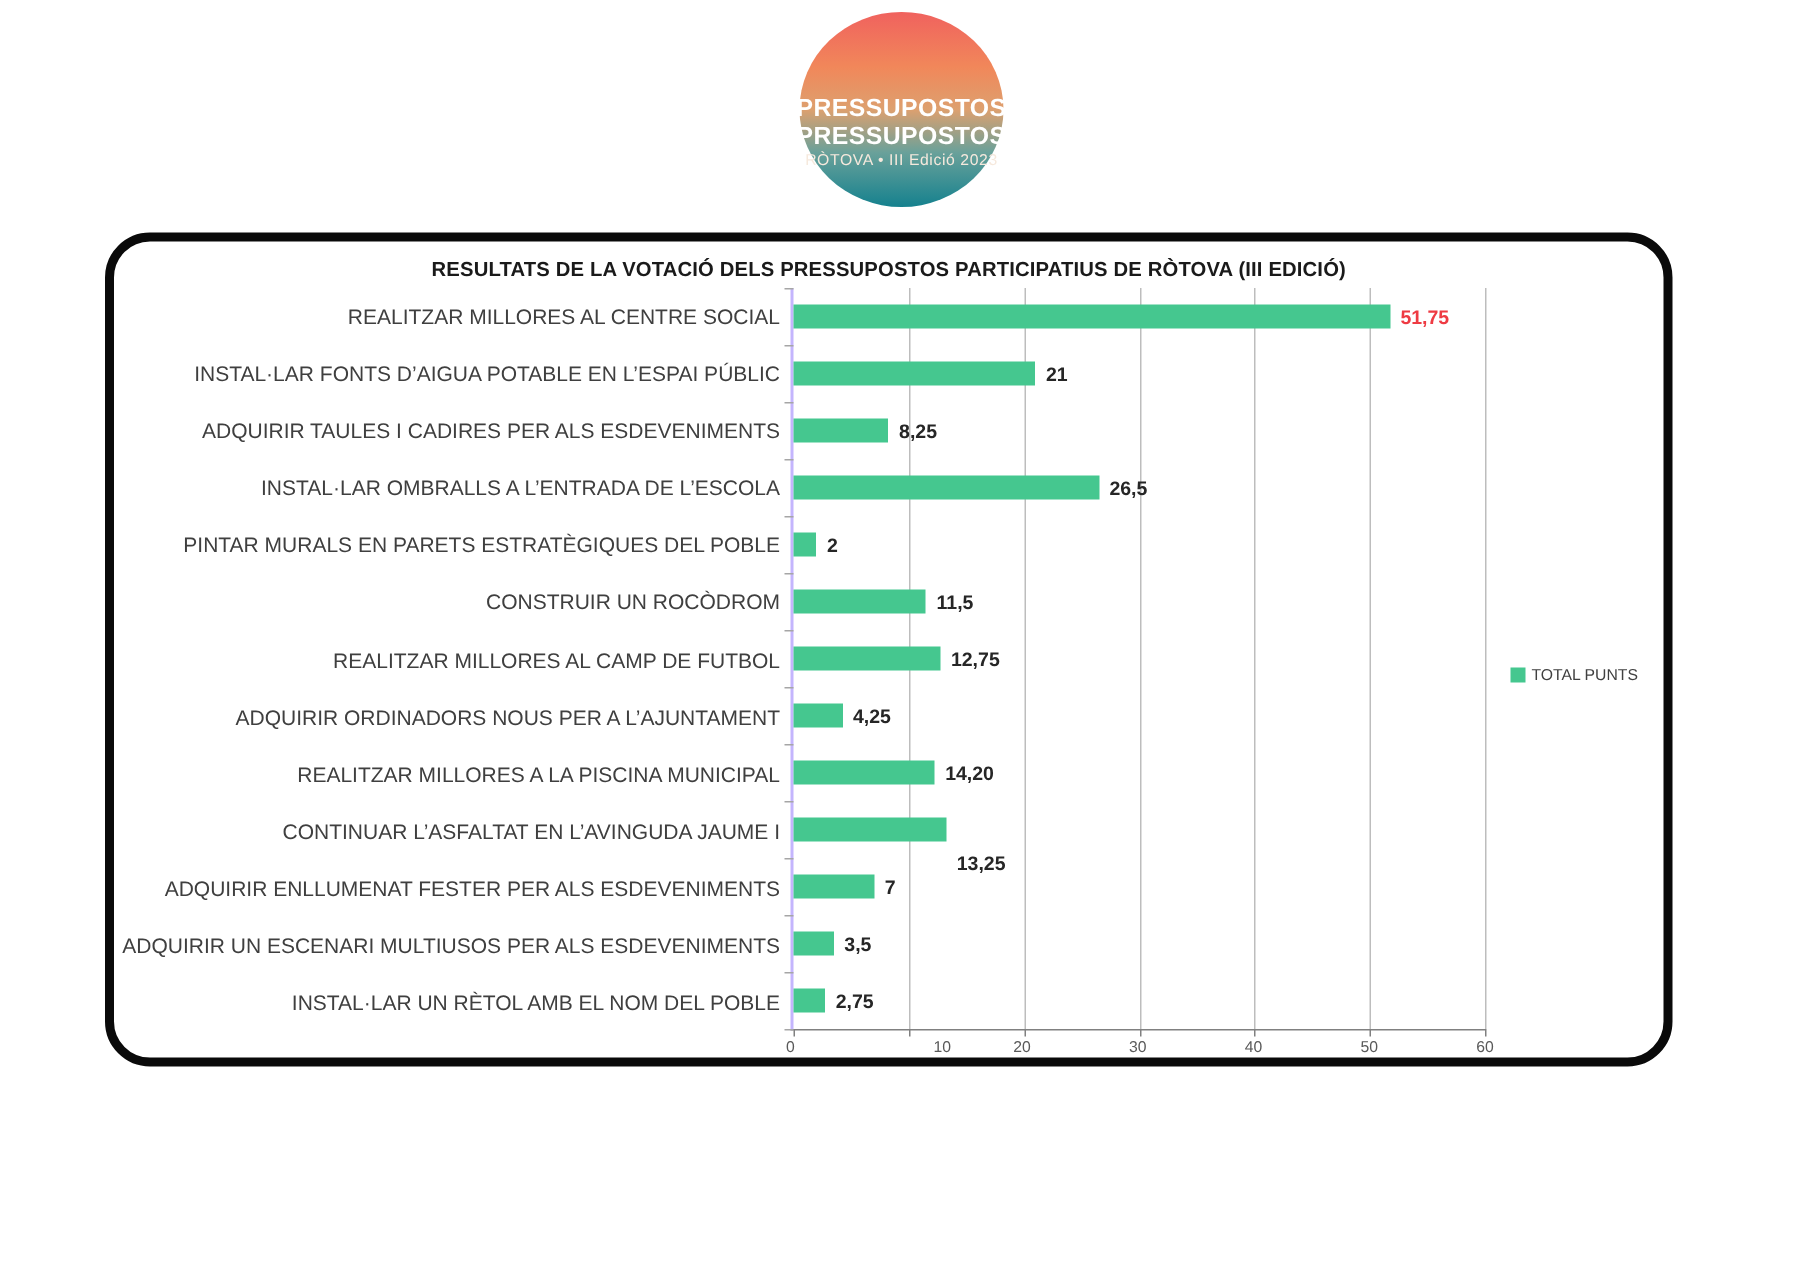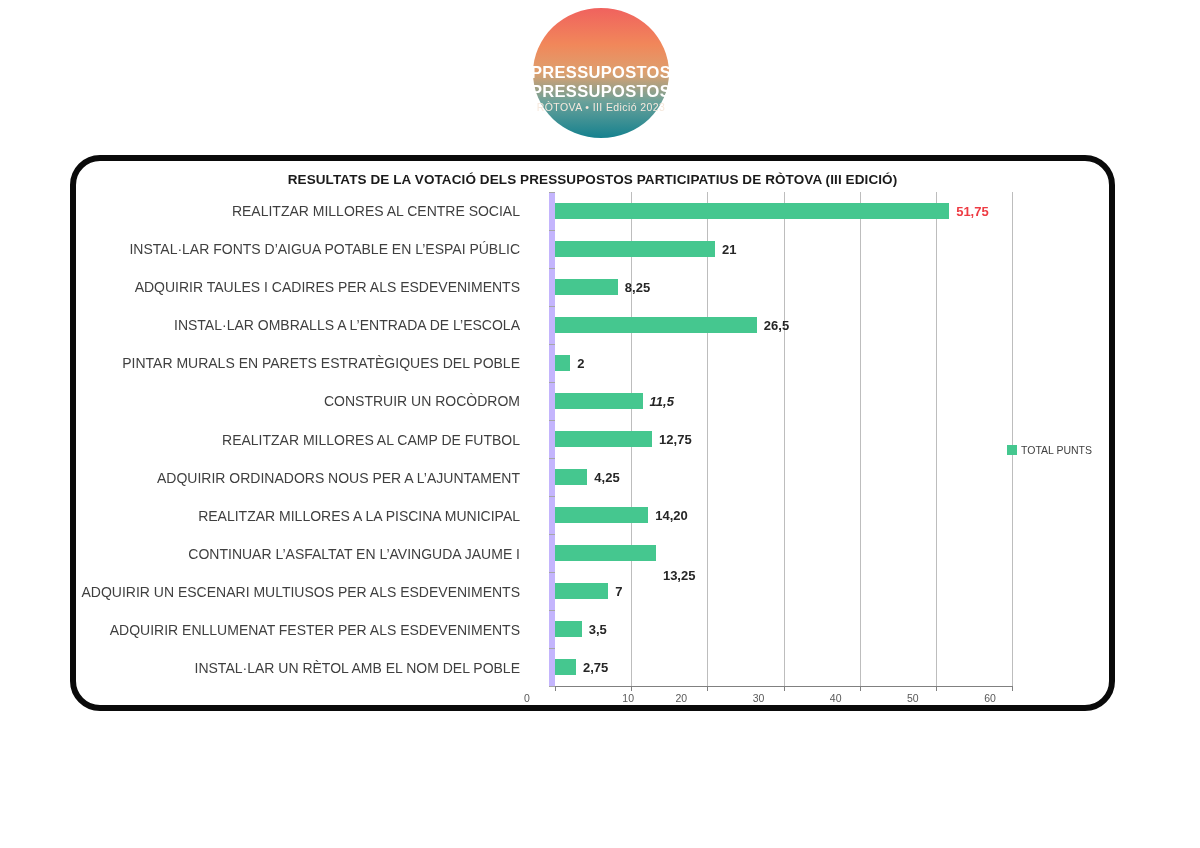--- a/index.html
+++ b/index.html
@@ -19,22 +19,22 @@
   #chart-panel { left:70px; top:155px; width:1045px; height:556px;
     border:6px solid #0a0a0a; border-radius:30px; background:#fff; }
   #chart-title { position:absolute; top:11px; left:0; width:100%; text-align:center;
     font-weight:bold; font-size:13.5px; color:#1a1a1a; letter-spacing:.1px; }
 
   #labels-container { position:absolute; left:0; top:31px; width:444px; height:495px;
     display:flex; flex-direction:column; }
   .cat-label { flex:1; display:flex; align-items:center; justify-content:flex-end;
     font-size:14px; color:#3f3f3f; white-space:nowrap; padding-right:0; }
 
-  #plot { position:absolute; left:473px; top:31px; width:463px; height:495px;
-    border-left:6px solid #c4b5fd; border-bottom:1px solid #808080; }
+  #plot { position:absolute; left:451px; top:31px; width:463px; height:495px;
+    border-left:2px solid #c4b5fd; border-bottom:1px solid #808080; }
   .gridline { position:absolute; top:0; bottom:0; width:1px; background:#bdbdbd; }
   .btick { position:absolute; bottom:-5px; width:1px; height:5px; background:#808080; }
   .ltick { position:absolute; left:-6px; width:6px; height:1px; background:#a6a6a6; }
   #bars { position:absolute; left:0; top:0; width:100%; height:100%;
     display:flex; flex-direction:column; }
   .bar-row { flex:1; position:relative; display:flex; align-items:center; }
   .bar { height:16px; }
   .val-label { position:absolute; font-weight:bold; font-size:13px; color:#262626;
     white-space:nowrap; }
   .val-label.hl { color:#ee3b43; }
@@ -64,22 +64,22 @@
       <div class="cat-label">REALITZAR MILLORES AL CENTRE SOCIAL</div>
       <div class="cat-label">INSTAL·LAR FONTS D’AIGUA POTABLE EN L’ESPAI PÚBLIC</div>
       <div class="cat-label">ADQUIRIR TAULES I CADIRES PER ALS ESDEVENIMENTS</div>
       <div class="cat-label">INSTAL·LAR OMBRALLS A L’ENTRADA DE L’ESCOLA</div>
       <div class="cat-label">PINTAR MURALS EN PARETS ESTRATÈGIQUES DEL POBLE</div>
       <div class="cat-label">CONSTRUIR UN ROCÒDROM</div>
       <div class="cat-label">REALITZAR MILLORES AL CAMP DE FUTBOL</div>
       <div class="cat-label">ADQUIRIR ORDINADORS NOUS PER A L’AJUNTAMENT</div>
       <div class="cat-label">REALITZAR MILLORES A LA PISCINA MUNICIPAL</div>
       <div class="cat-label">CONTINUAR L’ASFALTAT EN L’AVINGUDA JAUME I</div>
+      <div class="cat-label">ADQUIRIR ENLLUMENAT FESTER PER ALS ESDEVENIMENTS</div>
       <div class="cat-label">ADQUIRIR UN ESCENARI MULTIUSOS PER ALS ESDEVENIMENTS</div>
-      <div class="cat-label">ADQUIRIR ENLLUMENAT FESTER PER ALS ESDEVENIMENTS</div>
       <div class="cat-label">INSTAL·LAR UN RÈTOL AMB EL NOM DEL POBLE</div>
     </div>
   <div id="plot">
     <div id="gridlines">
         <div class="btick" style="left: 0%;"></div>
         <div class="gridline" style="left: 16.6667%;"></div>
         <div class="btick" style="left: 16.6667%;"></div>
         <div class="gridline" style="left: 33.3333%;"></div>
         <div class="btick" style="left: 33.3333%;"></div>
         <div class="gridline" style="left: 50%;"></div>
@@ -107,21 +107,21 @@
         <div class="bar-row">
           <div class="bar" style="width: 44.1667%; background: rgb(69, 199, 143);"></div>
           <div class="val-label" style="left: calc(44.1667% + 7px);">26,5</div>
         </div>
         <div class="bar-row">
           <div class="bar" style="width: 3.33333%; background: rgb(69, 199, 143);"></div>
           <div class="val-label" style="left: calc(3.33333% + 7px);">2</div>
         </div>
         <div class="bar-row">
           <div class="bar" style="width: 19.1667%; background: rgb(69, 199, 143);"></div>
-          <div class="val-label" style="left: calc(19.1667% + 7px); font-style: italic;">11,5</div>
+          <div class="val-label" style="left: calc(19.1667% + 7px);">11,5</div>
         </div>
         <div class="bar-row">
           <div class="bar" style="width: 21.25%; background: rgb(69, 199, 143);"></div>
           <div class="val-label" style="left: calc(21.25% + 7px);">12,75</div>
         </div>
         <div class="bar-row">
           <div class="bar" style="width: 7.08333%; background: rgb(69, 199, 143);"></div>
           <div class="val-label" style="left: calc(7.08333% + 7px);">4,25</div>
         </div>
         <div class="bar-row">

